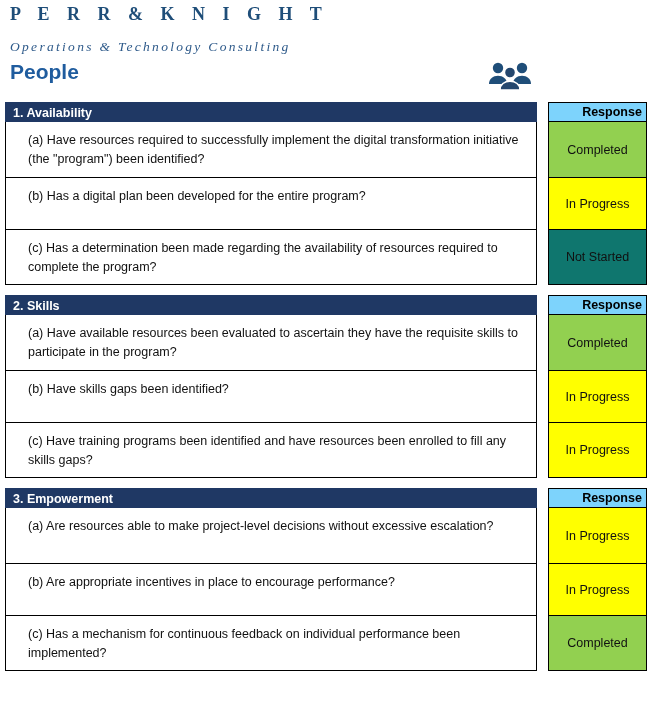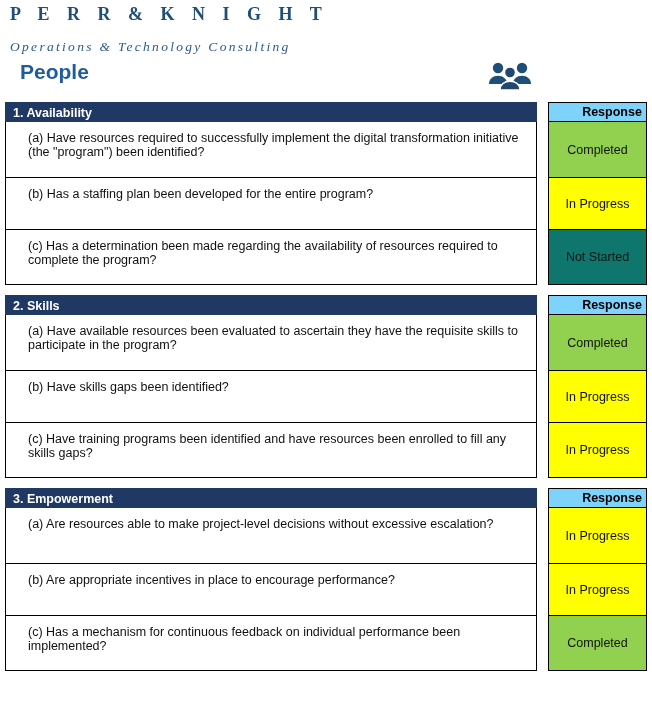--- a/index.html
+++ b/index.html
@@ -33,21 +33,21 @@
     letter-spacing: 2.3px;
     color: #2E5A8A;
     white-space: nowrap;
     line-height: 18px;
     margin-top: 14px;
   }
 
   
   .page-title {
     position: absolute;
-    left: 20px;
+    left: 10px;
     top: 60px;
     font-size: 21px;
     font-weight: bold;
     color: #1F5C9E;
     line-height: 24px;
   }
 
   
   .people-icon {
     position: absolute;
@@ -111,21 +111,21 @@
   
   .qtable {
     border: 1.5px solid #000000;
     border-top: none;
     background: #ffffff;
   }
   .qrow {
     border-top: 1px solid #000000;
     font-size: 12.5px;
     color: #111111;
-    line-height: 14px;
+    line-height: 19px;
     padding: 9px 10px 9px 22px;
     display: flex;
     align-items: flex-start;
   }
   .qrow:first-child { border-top: none; }
 
   
   .rtable {
     border: 1.5px solid #000000;
     border-top: none;
@@ -182,21 +182,21 @@
       </div>
       <div class="gap"></div>
       <div class="rcol">
         <div class="response-header">Response</div>
       </div>
     </div>
     <div class="section-row">
       <div class="qcol">
         <div class="qtable">
           <div class="qrow h-a">(a) Have resources required to successfully implement the digital transformation initiative (the "program") been identified?</div>
-          <div class="qrow h-b">(b) Has a staffing plan been developed for the entire program?</div>
+          <div class="qrow h-b">(b) Has a digital plan been developed for the entire program?</div>
           <div class="qrow h-c">(c) Has a determination been made regarding the availability of resources required to complete the program?</div>
         </div>
       </div>
       <div class="gap"></div>
       <div class="rcol">
         <div class="rtable">
           <div class="rcell completed h-a">Completed</div>
           <div class="rcell inprogress h-b">In Progress</div>
           <div class="rcell notstarted h-c">Not Started</div>
         </div>

